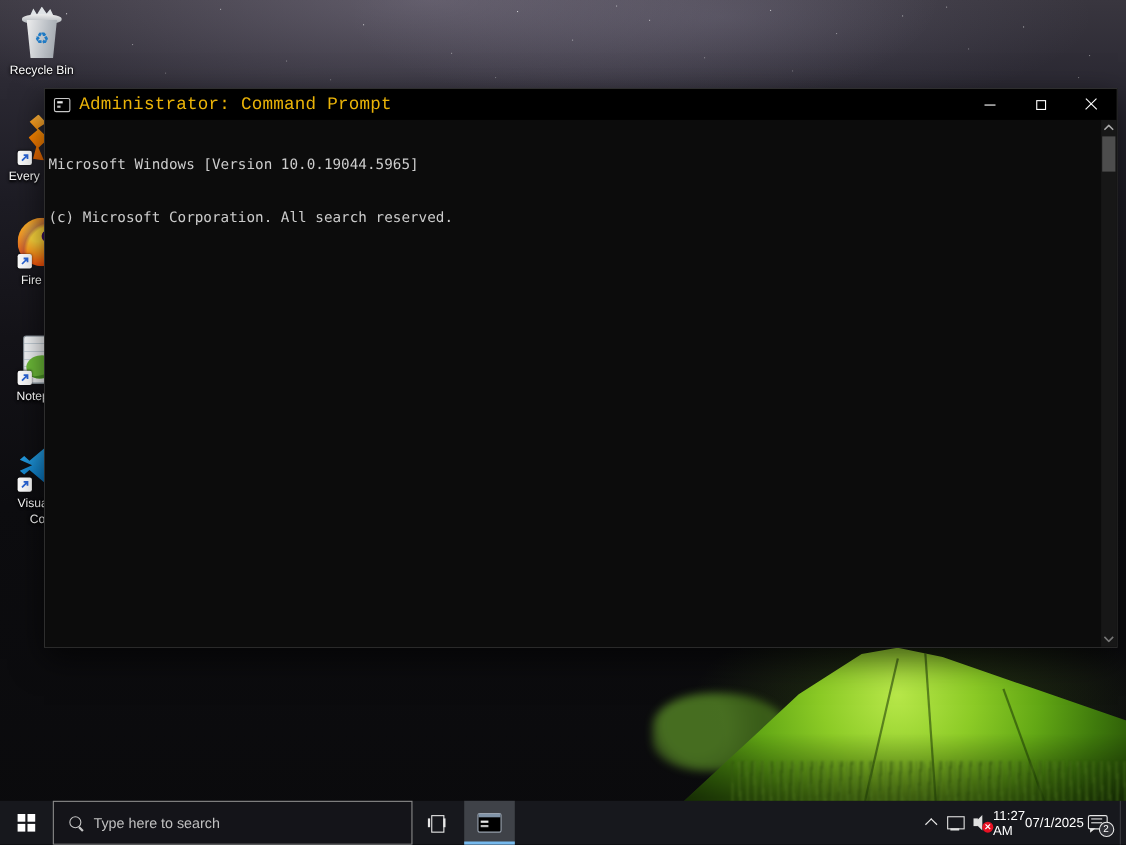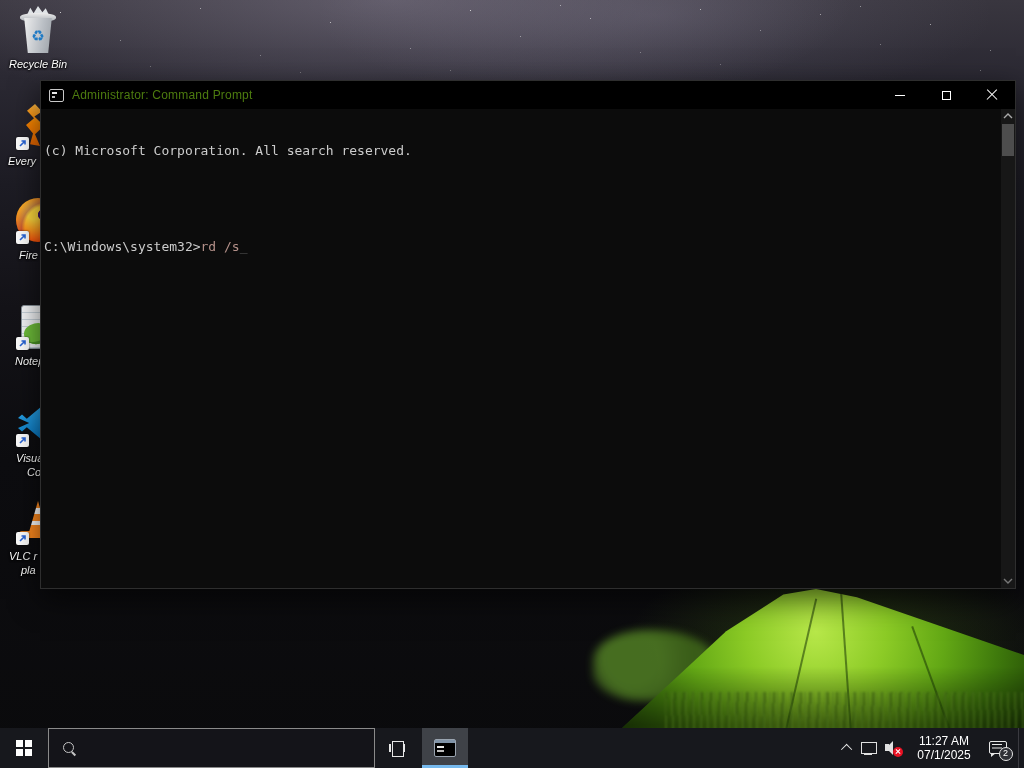--- a/index.html
+++ b/index.html
@@ -50,21 +50,21 @@
   .tent-grass { position:absolute; left:20%; right:0; bottom:0; height:26%; filter:blur(1px); opacity:.85;
     background:
       repeating-linear-gradient(88deg, rgba(80,120,30,.55) 0 2px, transparent 2px 7px),
       repeating-linear-gradient(94deg, rgba(40,70,12,.6) 0 2px, transparent 2px 9px);
   }
 
   
   .icon-cell { position:absolute; left:0; width:76px; text-align:center; }
   .ico { position:relative; width:48px; height:50px; margin:0 auto; }
   .icon-label { margin-top:2px; font-size:11px; color:#fff; line-height:14px;
-    text-shadow:0 1px 2px #000, 0 0 3px #000;font-style:italic; }
+    text-shadow:0 1px 2px #000, 0 0 3px #000; }
   .icon-label .ll { display:block; }
   .lab-left { text-align:left; }
 
   .sc-badge { position:absolute; left:2px; bottom:2px; width:13px; height:13px;
     background:#fff; border-radius:2px; box-shadow:0 0 2px rgba(0,0,0,.7);
     display:flex; align-items:center; justify-content:center; }
 
   .rb-paper { position:absolute; left:13px; top:1px; width:22px; height:9px; background:#dfe3e6;
     clip-path:polygon(0 100%,15% 20%,30% 80%,50% 0,70% 70%,85% 25%,100% 100%); }
   .rb-lid { position:absolute; left:6px; top:8px; width:36px; height:9px; border-radius:45%;
@@ -106,21 +106,21 @@
 
   
   .cmd-window { position:absolute; left:40px; top:80px; width:976px; height:509px;
     background:#0c0c0c; border:1px solid #2e2e2e; box-shadow:0 10px 28px rgba(0,0,0,.6); }
   .titlebar { position:absolute; left:0; top:0; right:0; height:28px; background:#000;
     display:flex; align-items:center; }
   .tb-ico { position:relative; width:15px; height:13px; margin-left:8px; background:#000;
     border:1px solid #c8c8c8; border-radius:2px; flex:none; }
   .tb-ico::before { content:""; position:absolute; left:2px; top:2px; width:5px; height:2px; background:#e8e8e8; }
   .tb-ico::after  { content:""; position:absolute; left:2px; top:6px; width:3px; height:2px; background:#bdbdbd; }
-  .tb-title { margin-left:8px; font-size:12px; color:#4d7c0f; letter-spacing:.2px; }
+  .tb-title { margin-left:8px; font-size:16px; color:#eab308; letter-spacing:.2px;font-family:Liberation Mono, monospace; }
   .winbtns { margin-left:auto; display:flex; height:100%; }
   .wbtn { width:46px; height:100%; display:flex; align-items:center; justify-content:center; }
   .glyph-min { width:10px; height:1px; background:#fff; }
   .glyph-max { width:9px; height:9px; border:1px solid #fff; }
   .glyph-close { position:relative; width:12px; height:12px; }
   .glyph-close::before, .glyph-close::after { content:""; position:absolute; left:-1px; top:5px;
     width:14px; height:1.4px; background:#fff; }
   .glyph-close::before { transform:rotate(45deg); }
   .glyph-close::after  { transform:rotate(-45deg); }
 
@@ -187,21 +187,21 @@
   .vol-ico { position:relative; width:18px; height:14px; }
   .vol-spk { position:absolute; left:0; top:3px; width:4px; height:7px; background:#e0e0e0; }
   .vol-spk::after { content:""; position:absolute; left:1px; top:-3.5px; border-right:7px solid #e0e0e0;
     border-top:7px solid transparent; border-bottom:7px solid transparent; }
   .vol-x { position:absolute; right:0; bottom:-2px; width:10px; height:10px; border-radius:50%;
     background:#e81123; display:flex; align-items:center; justify-content:center; }
   .vol-x::before, .vol-x::after { content:""; position:absolute; width:6px; height:1.2px; background:#fff; }
   .vol-x::before { transform:rotate(45deg); } .vol-x::after { transform:rotate(-45deg); }
 
   .tray-clock { position:absolute; left:908px; top:0; width:72px; height:40px;
-    display:flex; flex-direction:column; align-items:center; justify-content:center;
+    display:flex; flex-direction:row; align-items:center; justify-content:center;
     color:#fff; font-size:12px; line-height:14px; }
 
   .tray-action { position:absolute; left:980px; top:0; width:36px; height:40px;
     display:flex; align-items:center; justify-content:center; }
   .ac-ico { position:relative; width:19px; height:15px; }
   .ac-bubble { position:absolute; left:0; top:0; width:18px; height:13px; border:1.5px solid #e8e8e8; border-radius:2px; }
   .ac-bubble::before { content:""; position:absolute; left:2px; top:2.5px; width:10px; height:1.3px;
     background:#e8e8e8; box-shadow:0 3.5px 0 #e8e8e8; }
   .ac-bubble::after { content:""; position:absolute; left:1px; bottom:-4px; width:0; height:0;
     border-top:4px solid #e8e8e8; border-right:5px solid transparent; }
@@ -292,56 +292,42 @@
             <path d="M2 7 L7 2 M3.5 2 H7 V5.5" stroke="#2a66d9" stroke-width="1.6" fill="none"></path>
           </svg>
       </div>
     </div>
     <div class="icon-label lab-left" style="padding-left:16px">
       <span class="ll">Visual</span>
       <span class="ll" style="padding-left:11px">Co</span>
     </div>
   </div>
 
-  <div class="icon-cell" style="top:497px">
-    <div class="ico">
-      <div class="vlc"></div>
-      <div class="sc-badge">
-        <svg width="9" height="9">
-            <path d="M2 7 L7 2 M3.5 2 H7 V5.5" stroke="#2a66d9" stroke-width="1.6" fill="none"></path>
-          </svg>
-      </div>
-    </div>
-    <div class="icon-label lab-left" style="padding-left:9px">
-      <span class="ll">VLC r</span>
-      <span class="ll" style="padding-left:12px">pla</span>
-    </div>
-  </div>
 </div>
 
 <div class="cmd-window">
   <div class="titlebar">
     <div class="tb-ico"></div>
     <div class="tb-title">Administrator: Command Prompt</div>
     <div class="winbtns">
       <div class="wbtn">
           <div class="glyph-min"></div>
         </div>
       <div class="wbtn">
           <div class="glyph-max"></div>
         </div>
       <div class="wbtn">
           <div class="glyph-close"></div>
         </div>
     </div>
   </div>
   <div class="console">
+    <div class="cline">Microsoft Windows [Version 10.0.19044.5965]</div>
     <div class="cline">(c) Microsoft Corporation. All search reserved.</div>
     <div class="cline"></div>
-    <div class="cline"><span>C:\Windows\system32&gt;</span><span class="cmd-typed">rd /s</span><span class="cursor">_</span></div>
     <div class="scrollbar">
       <div class="sb-up">
         <svg width="10" height="6">
             <path d="M1 5 L5 1 L9 5" stroke="#aaaaaa" stroke-width="1.4" fill="none"></path>
           </svg>
       </div>
       <div class="sb-thumb"></div>
       <div class="sb-down">
         <svg width="10" height="6">
             <path d="M1 1 L5 5 L9 1" stroke="#777777" stroke-width="1.4" fill="none"></path>
@@ -356,20 +342,21 @@
     <div class="winlogo">
       <div class="wl-tl"></div>
         <div class="wl-tr"></div>
         <div class="wl-bl"></div>
         <div class="wl-br"></div>
     </div>
   </div>
 
   <div class="searchbox">
     <span class="mag"></span>
+    <input type="text" placeholder="Type here to search" style="">
   </div>
 
   <div class="taskview">
     <div class="tv-ico"></div>
   </div>
 
   <div class="task-cmd">
     <div class="tc-ico"></div>
   </div>
 

